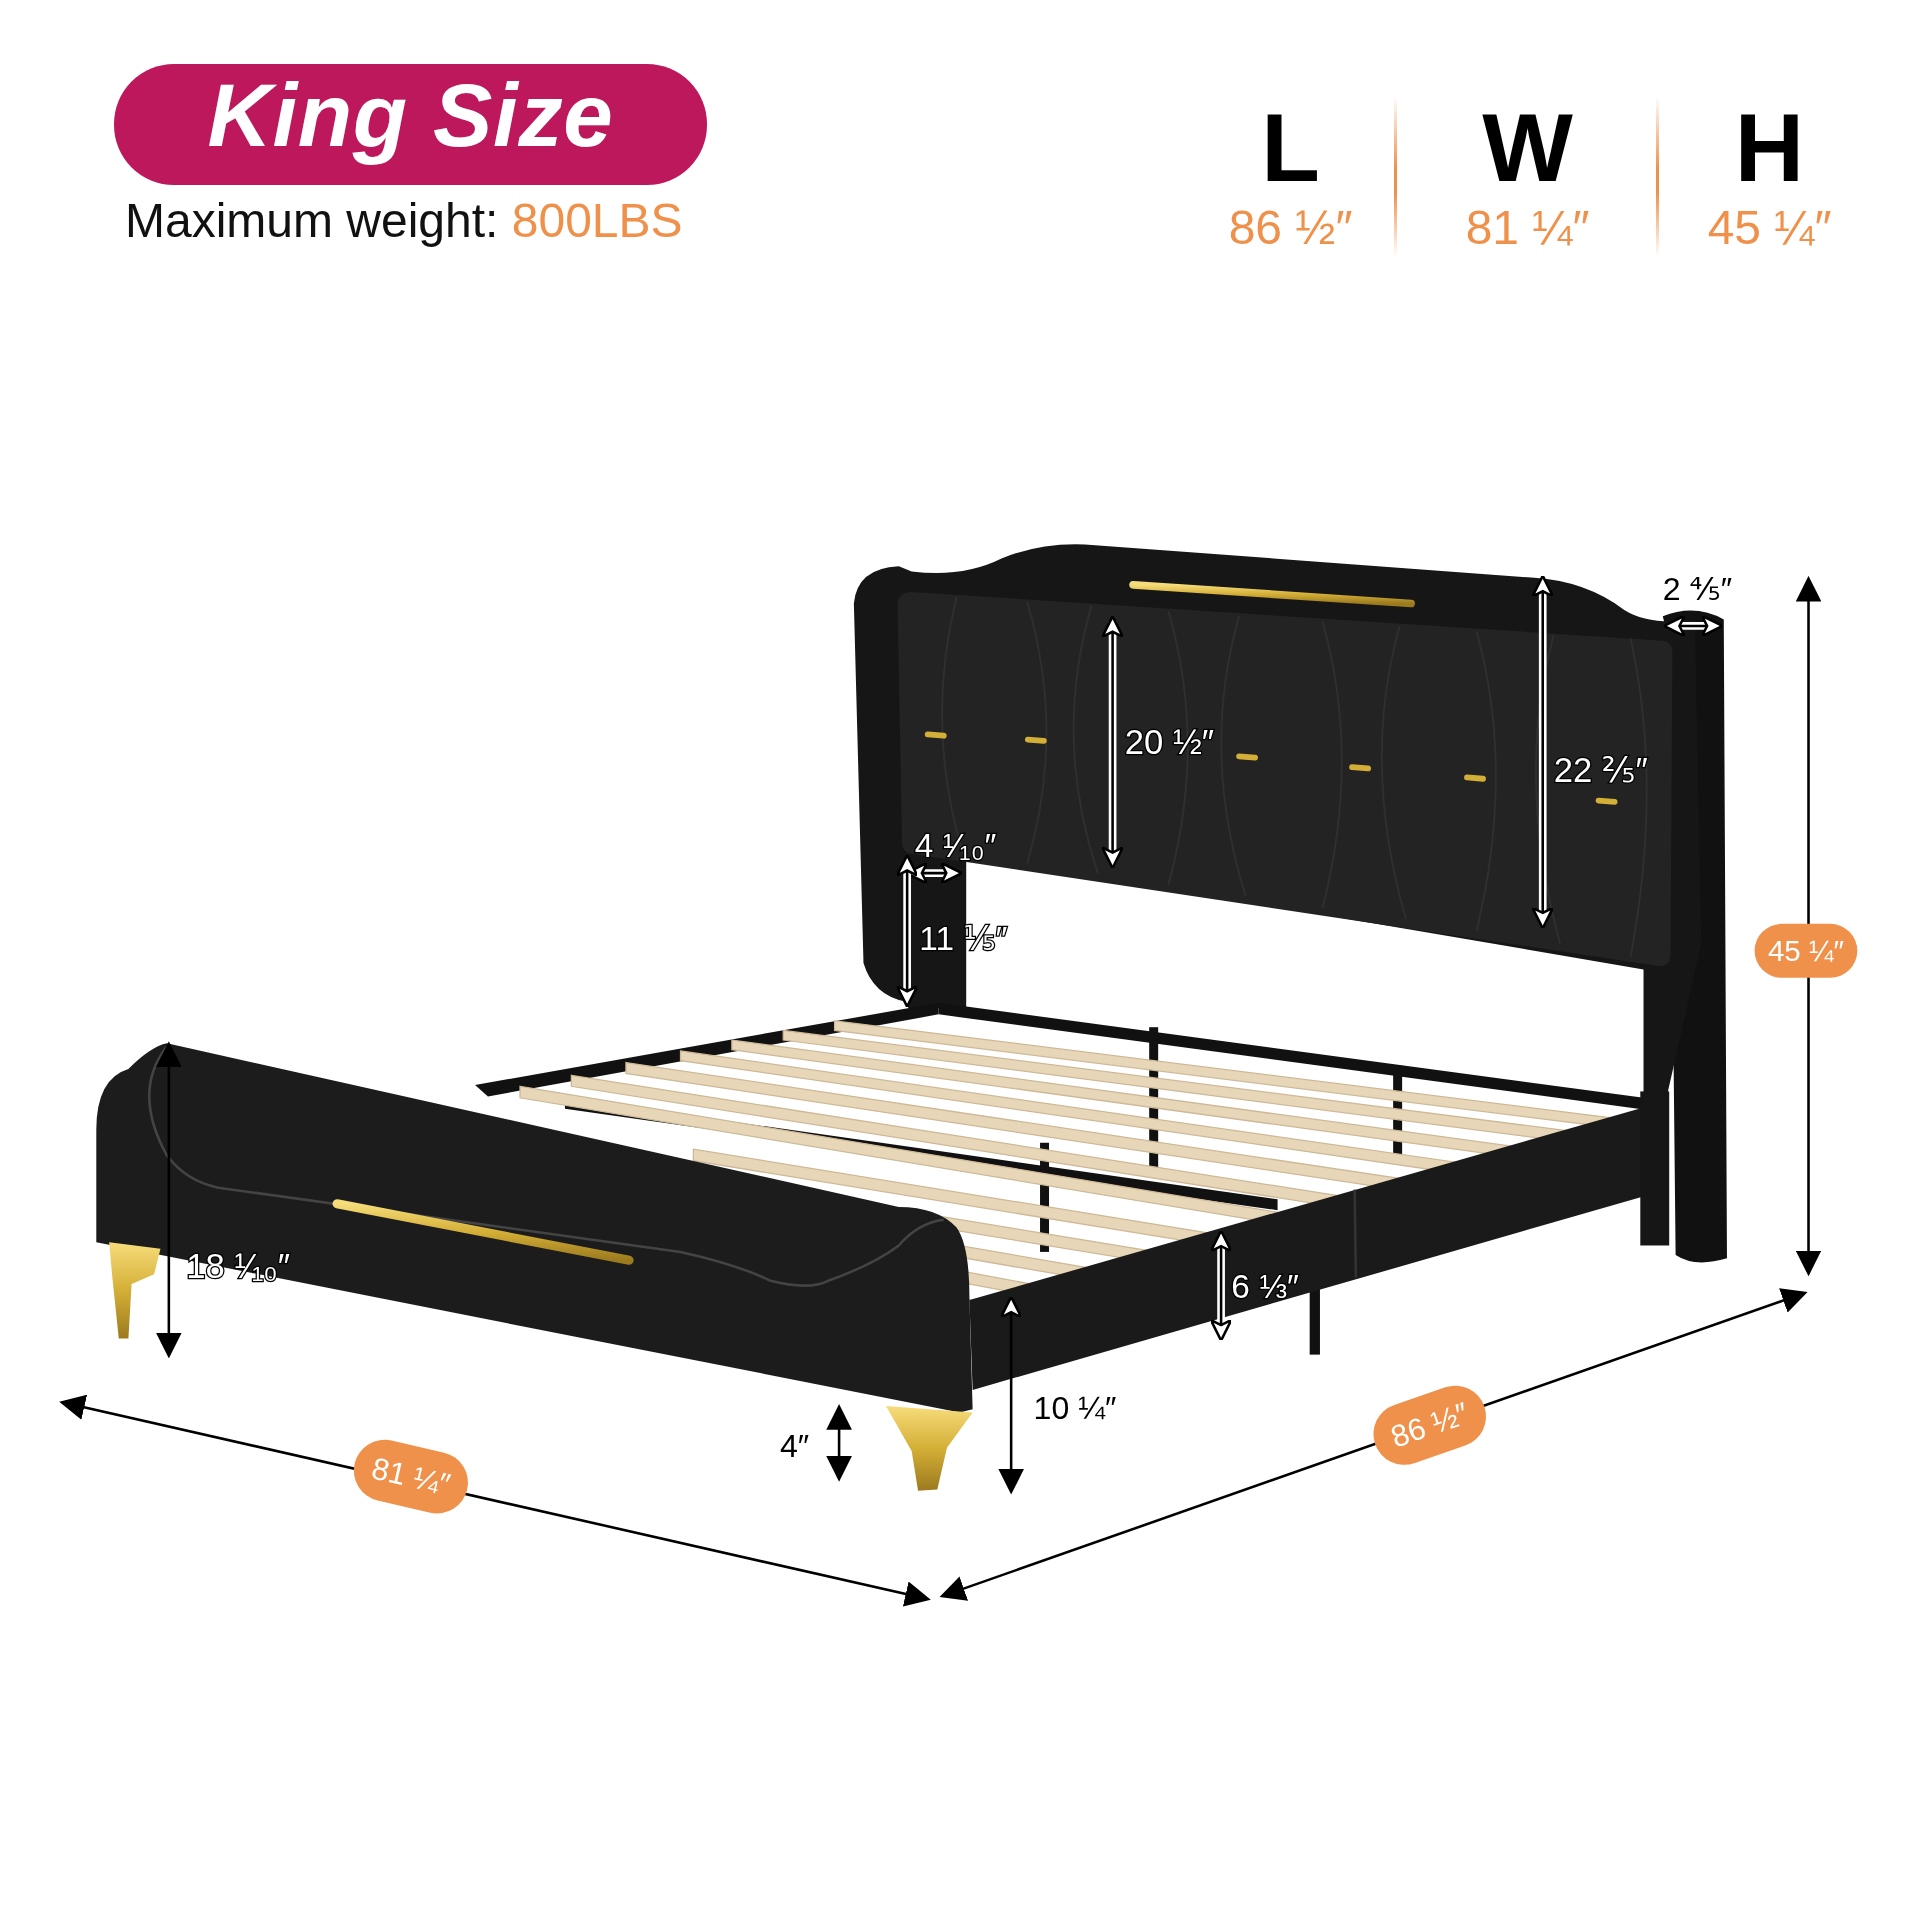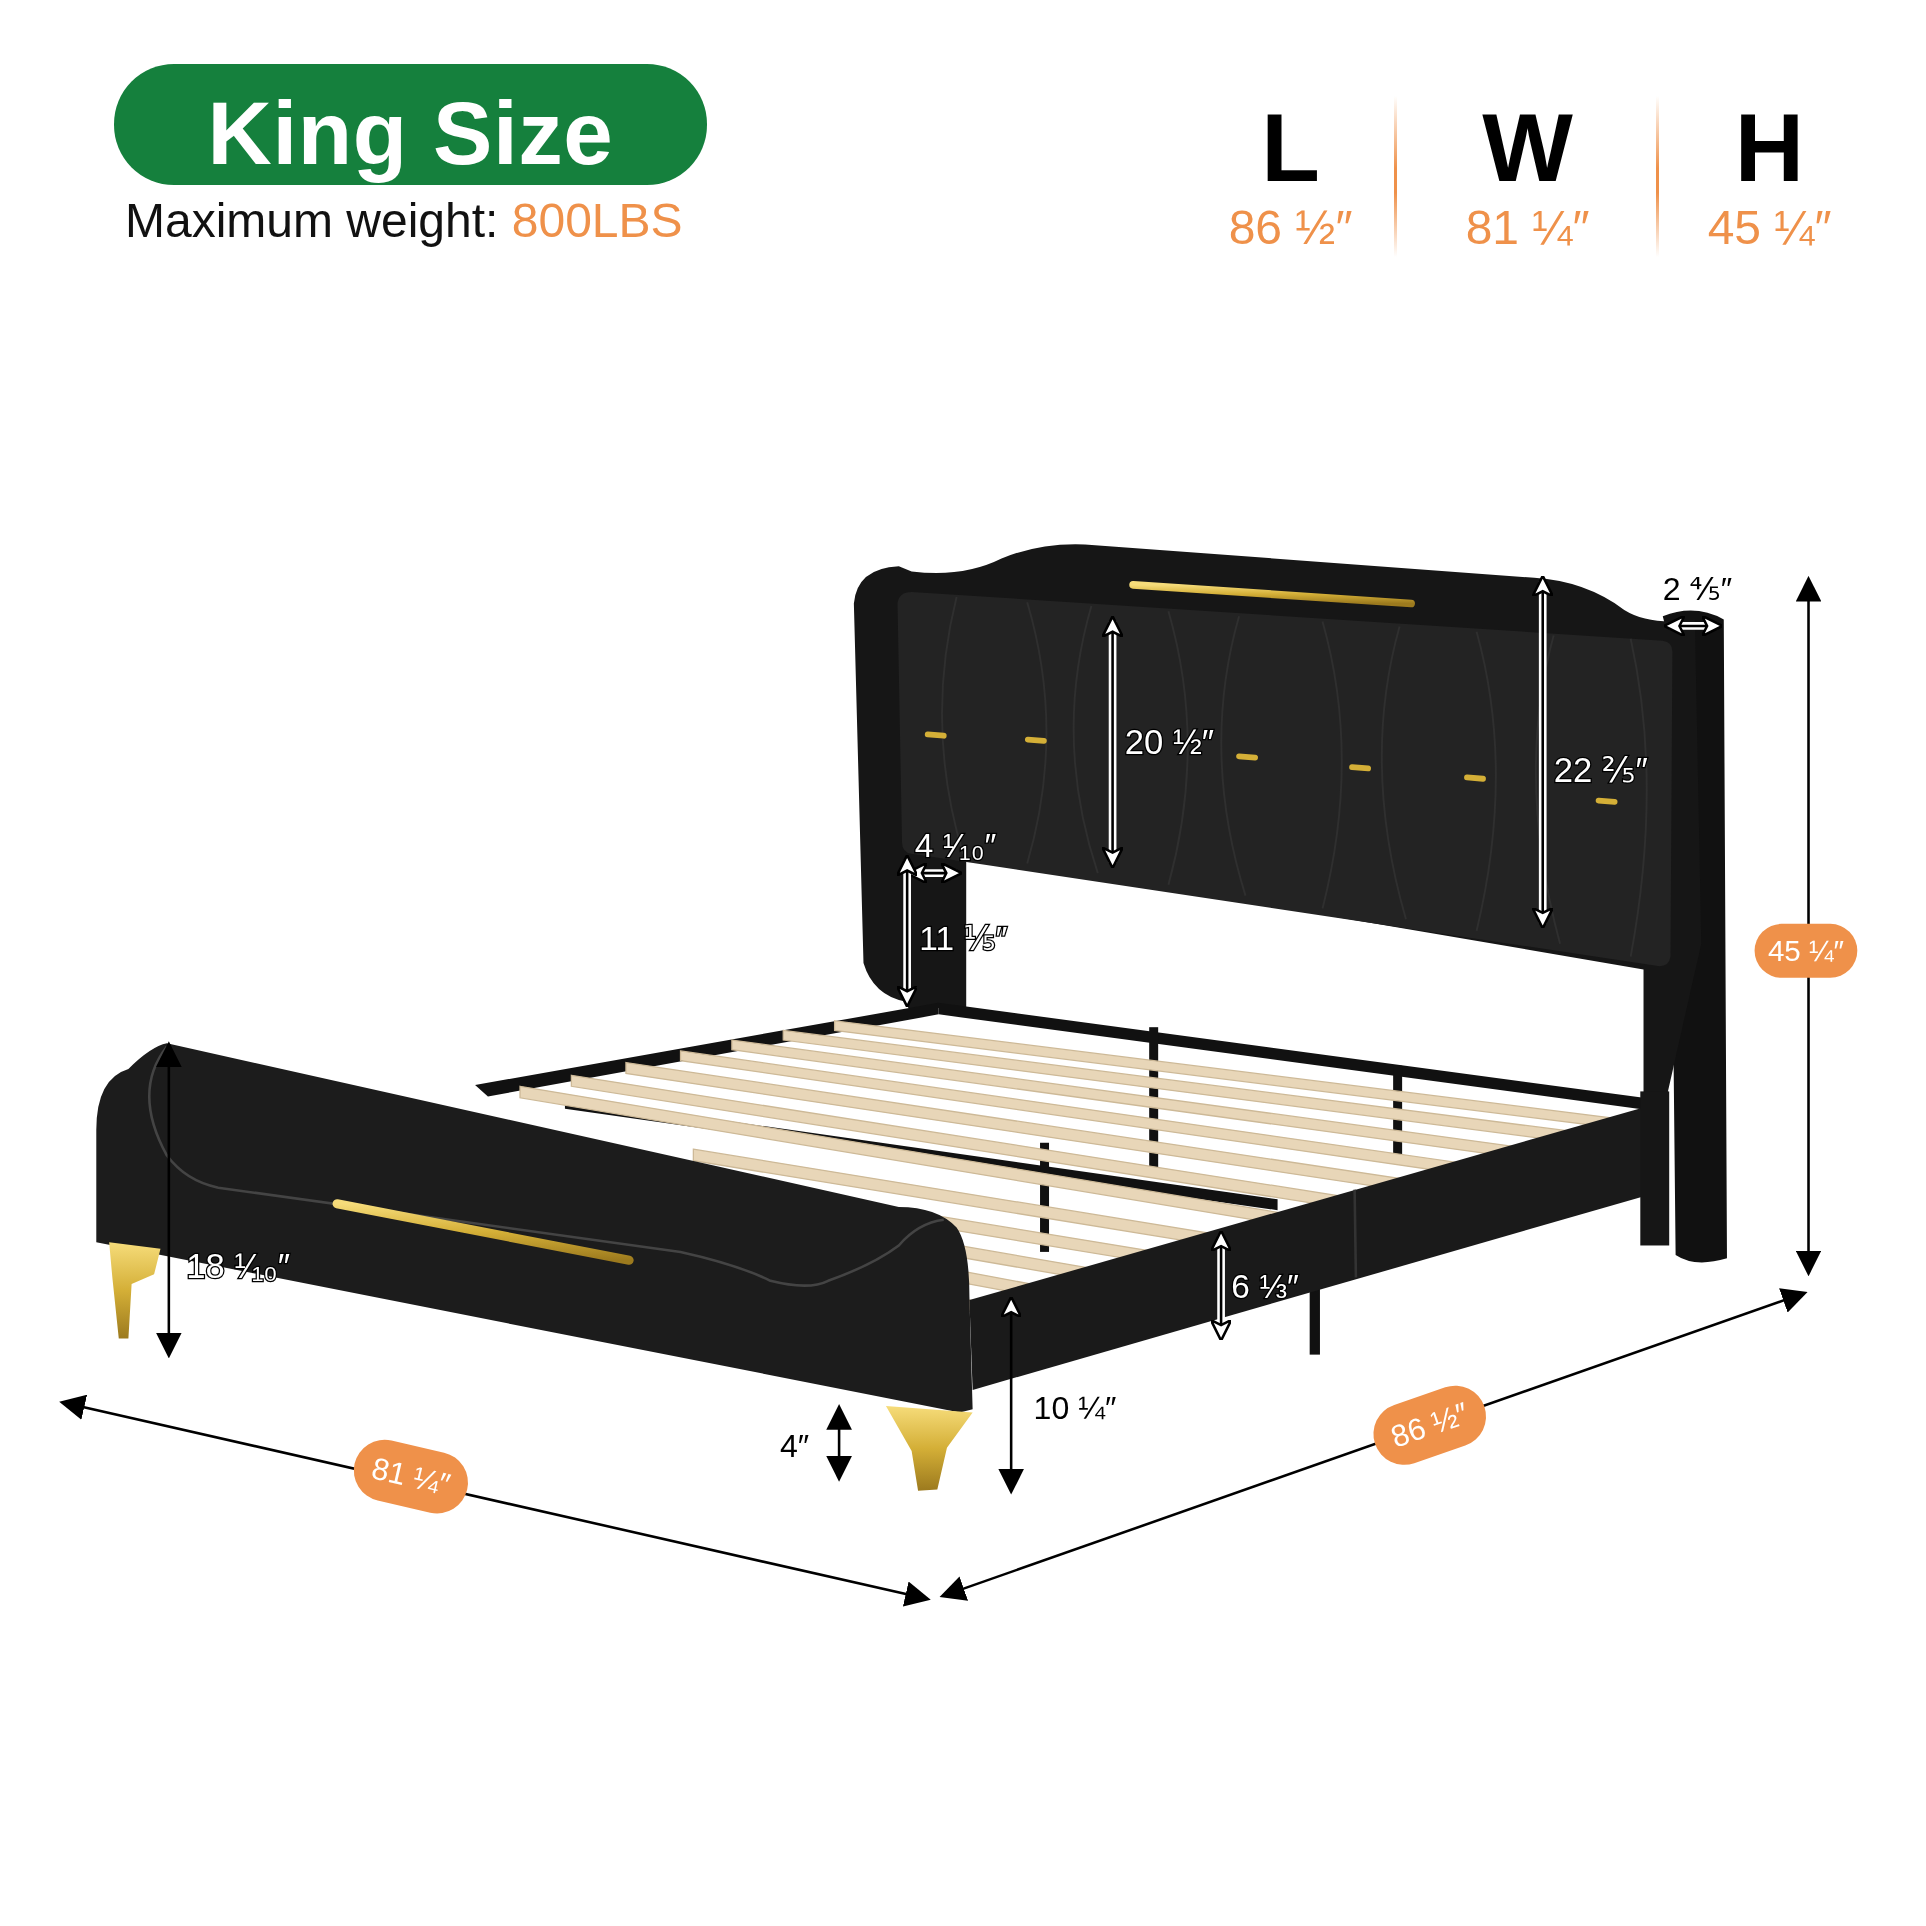--- a/index.html
+++ b/index.html
@@ -1,17 +1,17 @@
 <!DOCTYPE html>
 <html style="font-size:10.3px"><head>
 <meta charset="utf-8">
 <style>
   html,body{margin:0;padding:0;background:#ffffff;}
   body{width:1926px;height:1926px;position:relative;overflow:hidden;font-family:"Liberation Sans","DejaVu Sans",sans-serif;}
-  .title-pill{position:absolute;left:114px;top:64px;width:593px;height:121px;border-radius:60px;background:#15803d;display:flex;align-items:flex-end;justify-content:center;}
+  .title-pill{position:absolute;left:114px;top:64px;width:593px;height:121px;border-radius:60px;background:#be185d;display:flex;align-items:flex-start;justify-content:center;font-style:italic;}
   .title-pill span{color:#ffffff;font-weight:bold;font-size:89px;letter-spacing:0.6px;}
   .max-weight{position:absolute;left:125px;top:193px;font-size:48px;color:#111111;white-space:nowrap;}
   .max-weight .val{color:#EF914A;}
   .dims{position:absolute;top:96px;left:1207px;width:681px;height:167px;}
   .dim-col{position:absolute;top:0;width:193px;text-align:center;}
   .dim-col .letter{font-size:96px;font-weight:bold;color:#000;line-height:103px;}
   .dim-col .value{font-size:48px;color:#EF914A;line-height:58px;}
   .divider{position:absolute;top:0;width:2.6px;height:161px;background:linear-gradient(to bottom,rgba(239,145,74,0),#EF914A 45%,#EF914A 60%,rgba(239,145,74,0));}
   svg.scene{position:absolute;left:0;top:0;}
   .lbl{font-family:"Liberation Sans","DejaVu Sans",sans-serif;}

